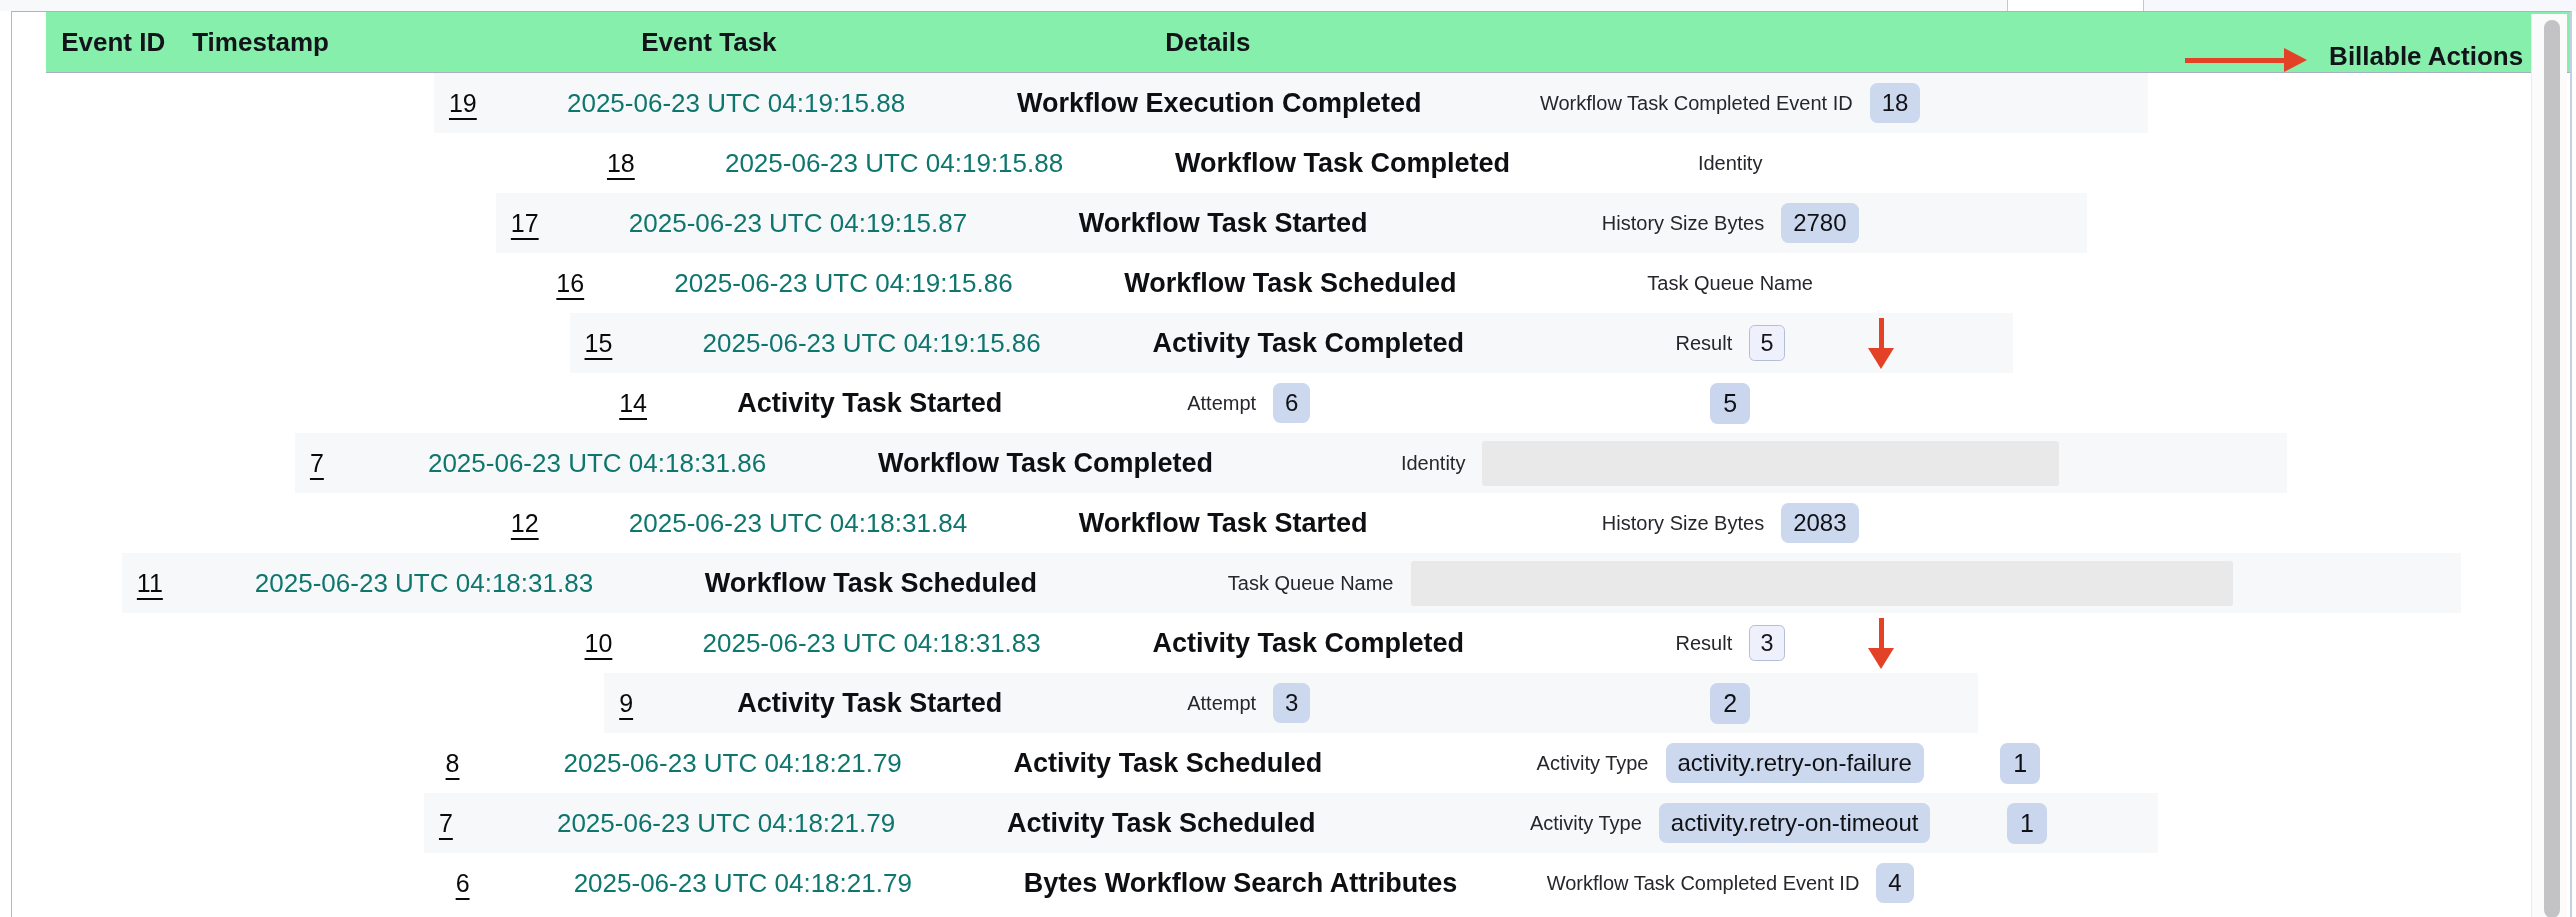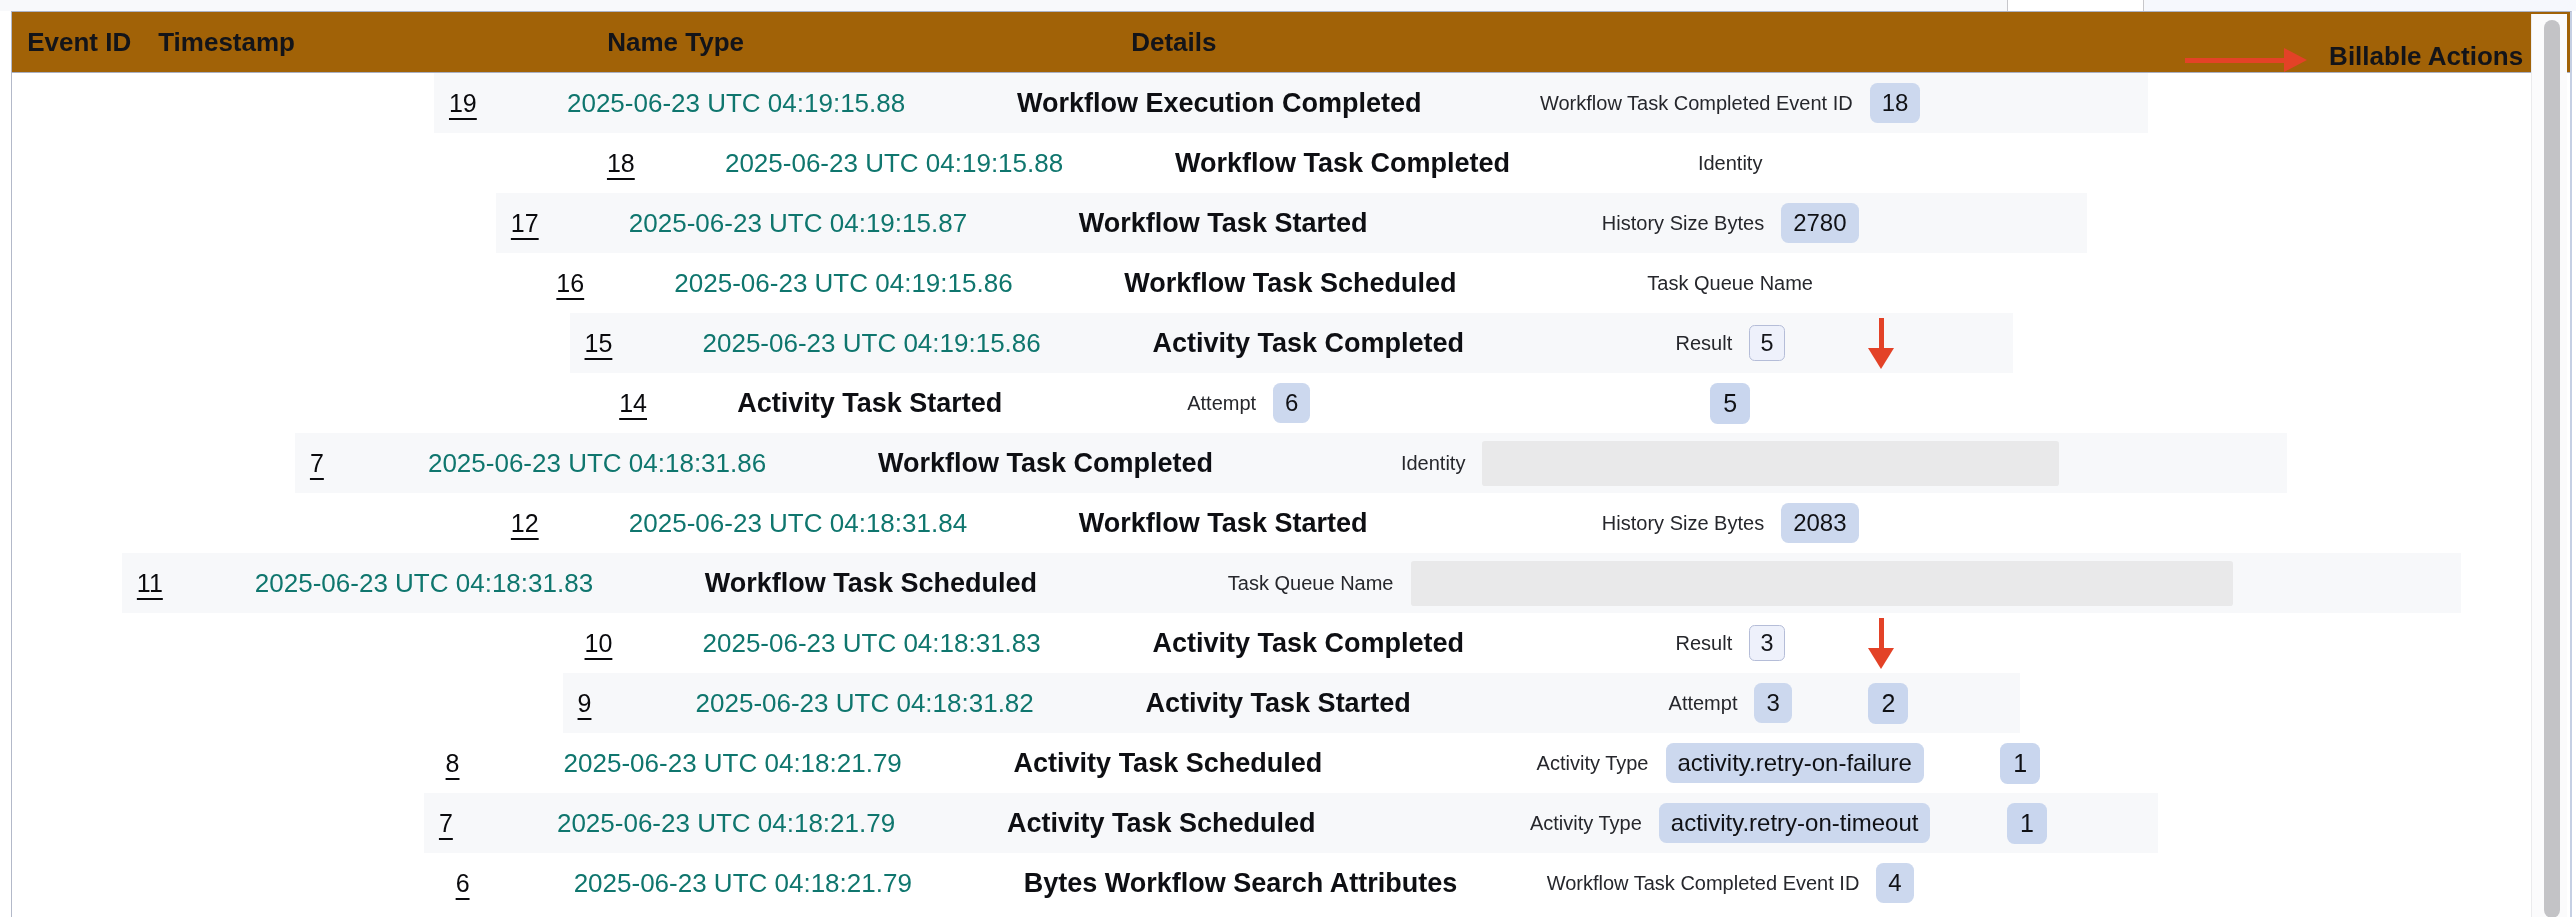--- a/index.html
+++ b/index.html
@@ -11,21 +11,21 @@
   .topstrip .seg-mid{position:absolute;top:0;height:11.2px;background:#ffffff;
        border-left:1.9px solid #c7c7cb;border-right:1.9px solid #c7c7cb;}
   .topstrip .seg-right{position:absolute;top:0;height:11.2px;background:#f6f8fd;}
 
   
   .table{position:absolute;left:11.2px;top:11.2px;width:2561px;height:907px;box-sizing:border-box;
          background:#ffffff;border-left:1.9px solid #b3b9c9;border-top:1.9px solid #adb3c5;
          border-right:2.8px solid #c5cfe3;overflow:hidden;}
 
   
-  .thead{position:relative;height:60px;background:#a16207;border-bottom:1.9px solid #a9afc1;}
+  .thead{position:relative;height:60px;background:#86efac;border-bottom:1.9px solid #a9afc1;margin-left:34px;}
   .hlabel{position:absolute;top:50%;transform:translateY(-50%);
           font-size:26px;font-weight:600;color:#131419;white-space:nowrap;}
   .h-billable{position:absolute;right:47px;top:0;bottom:0;display:flex;align-items:flex-end;gap:22.4px;}
   .h-billable .lbl{font-size:26px;font-weight:600;color:#131419;white-space:nowrap;}
 
   
   .arrow-right{display:inline-flex;align-items:center;}
   .arrow-right .tail{width:99px;height:4.7px;background:#e34227;}
   .arrow-right .head{width:0;height:0;border-top:12px solid transparent;
                      border-bottom:12px solid transparent;border-left:23.4px solid #e34227;}
@@ -73,21 +73,21 @@
 <div class="topstrip">
   <div class="seg-mid" style="left:2007px;width:135px;"></div>
   <div class="seg-right" style="left:2145px;width:431px;"></div>
 </div>
 
 <div class="table">
 
   <div class="thead">
     <span class="hlabel" style="left:15px">Event ID</span>
     <span class="hlabel" style="left:146px">Timestamp</span>
-    <span class="hlabel" style="left:595px">Name Type</span>
+    <span class="hlabel" style="left:595px">Event Task</span>
     <span class="hlabel" style="left:1119px">Details</span>
     <div class="h-billable">
       <span class="arrow-right">
           <span class="tail"></span>
           <span class="head"></span>
         </span>
       <span class="lbl">Billable Actions</span>
     </div>
   </div>
 
@@ -228,21 +228,20 @@
             <span class="tail"></span>
             <span class="head"></span>
           </span>
         </div>
         <div class="cell gutter"></div>
       </div>
       <div class="row">
         <div class="cell id">
           <a>9</a>
         </div>
-        <div class="cell ts">2025-06-23 UTC 04:18:31.82</div>
         <div class="cell type">Activity Task Started</div>
         <div class="cell details">
           <span class="dlabel">Attempt</span>
           <span class="badge-solid">3</span>
         </div>
         <div class="cell billable">
           <span class="billable-badge">2</span>
         </div>
         <div class="cell gutter"></div>
       </div>

